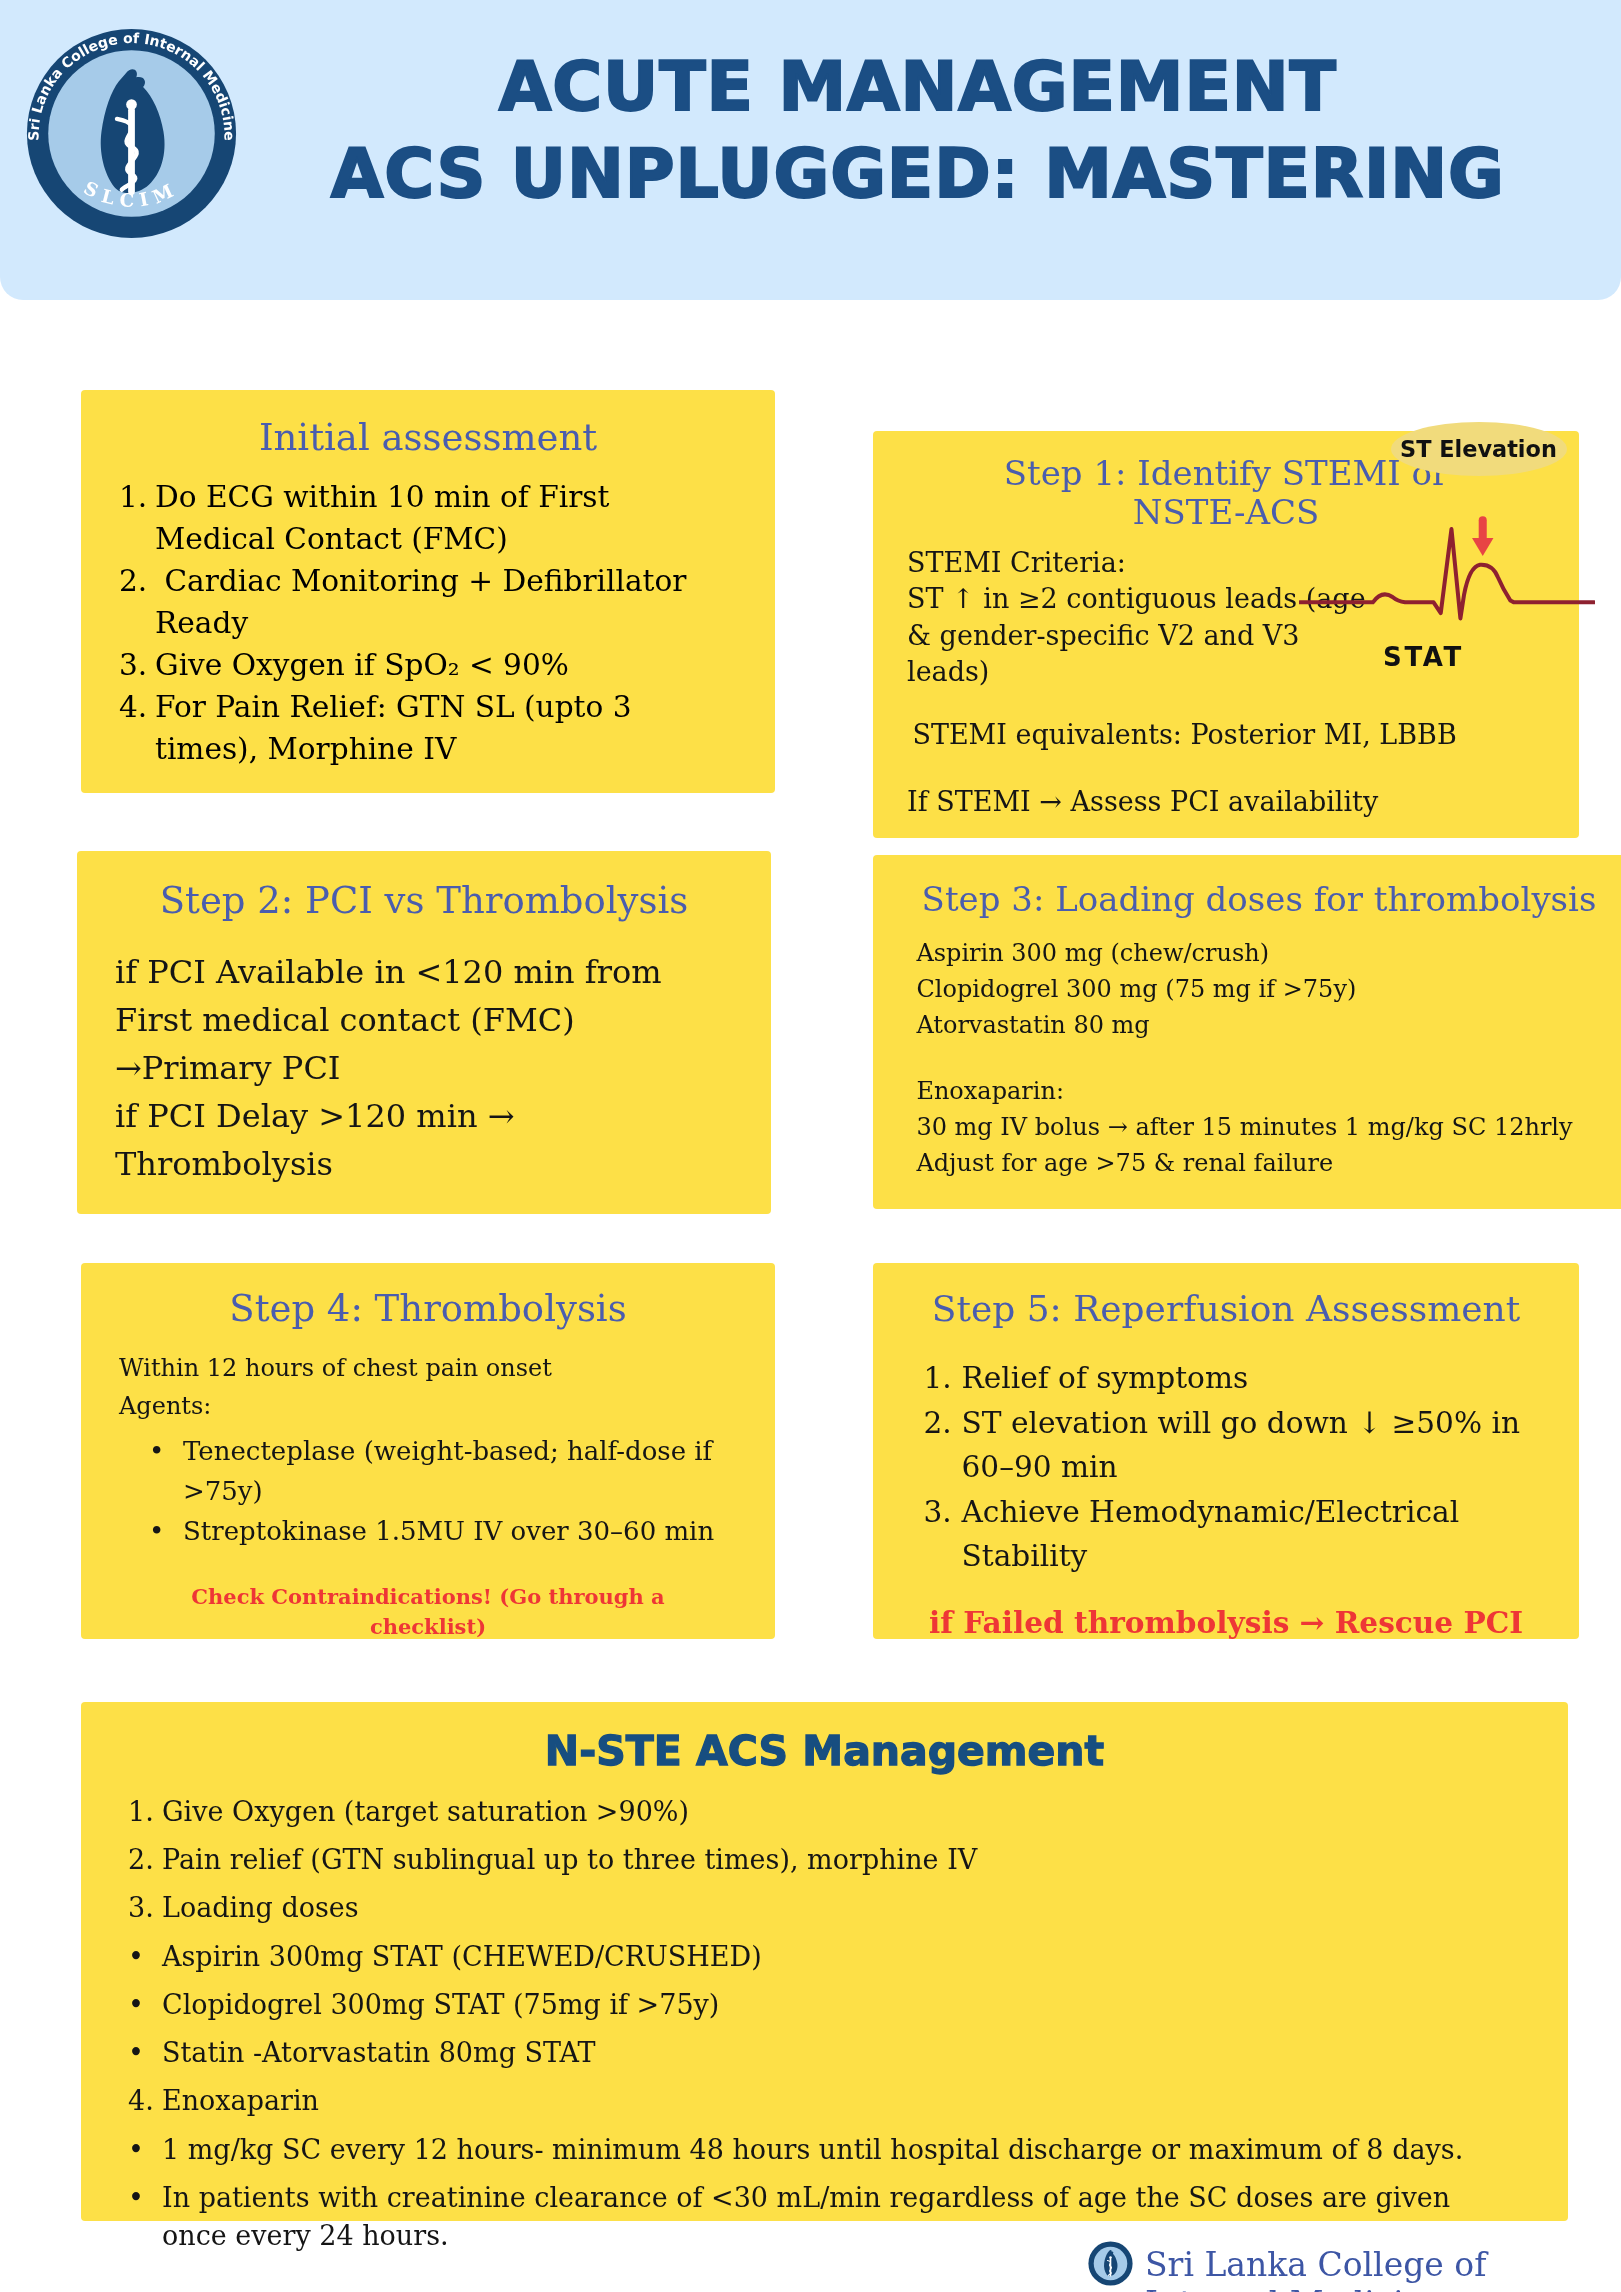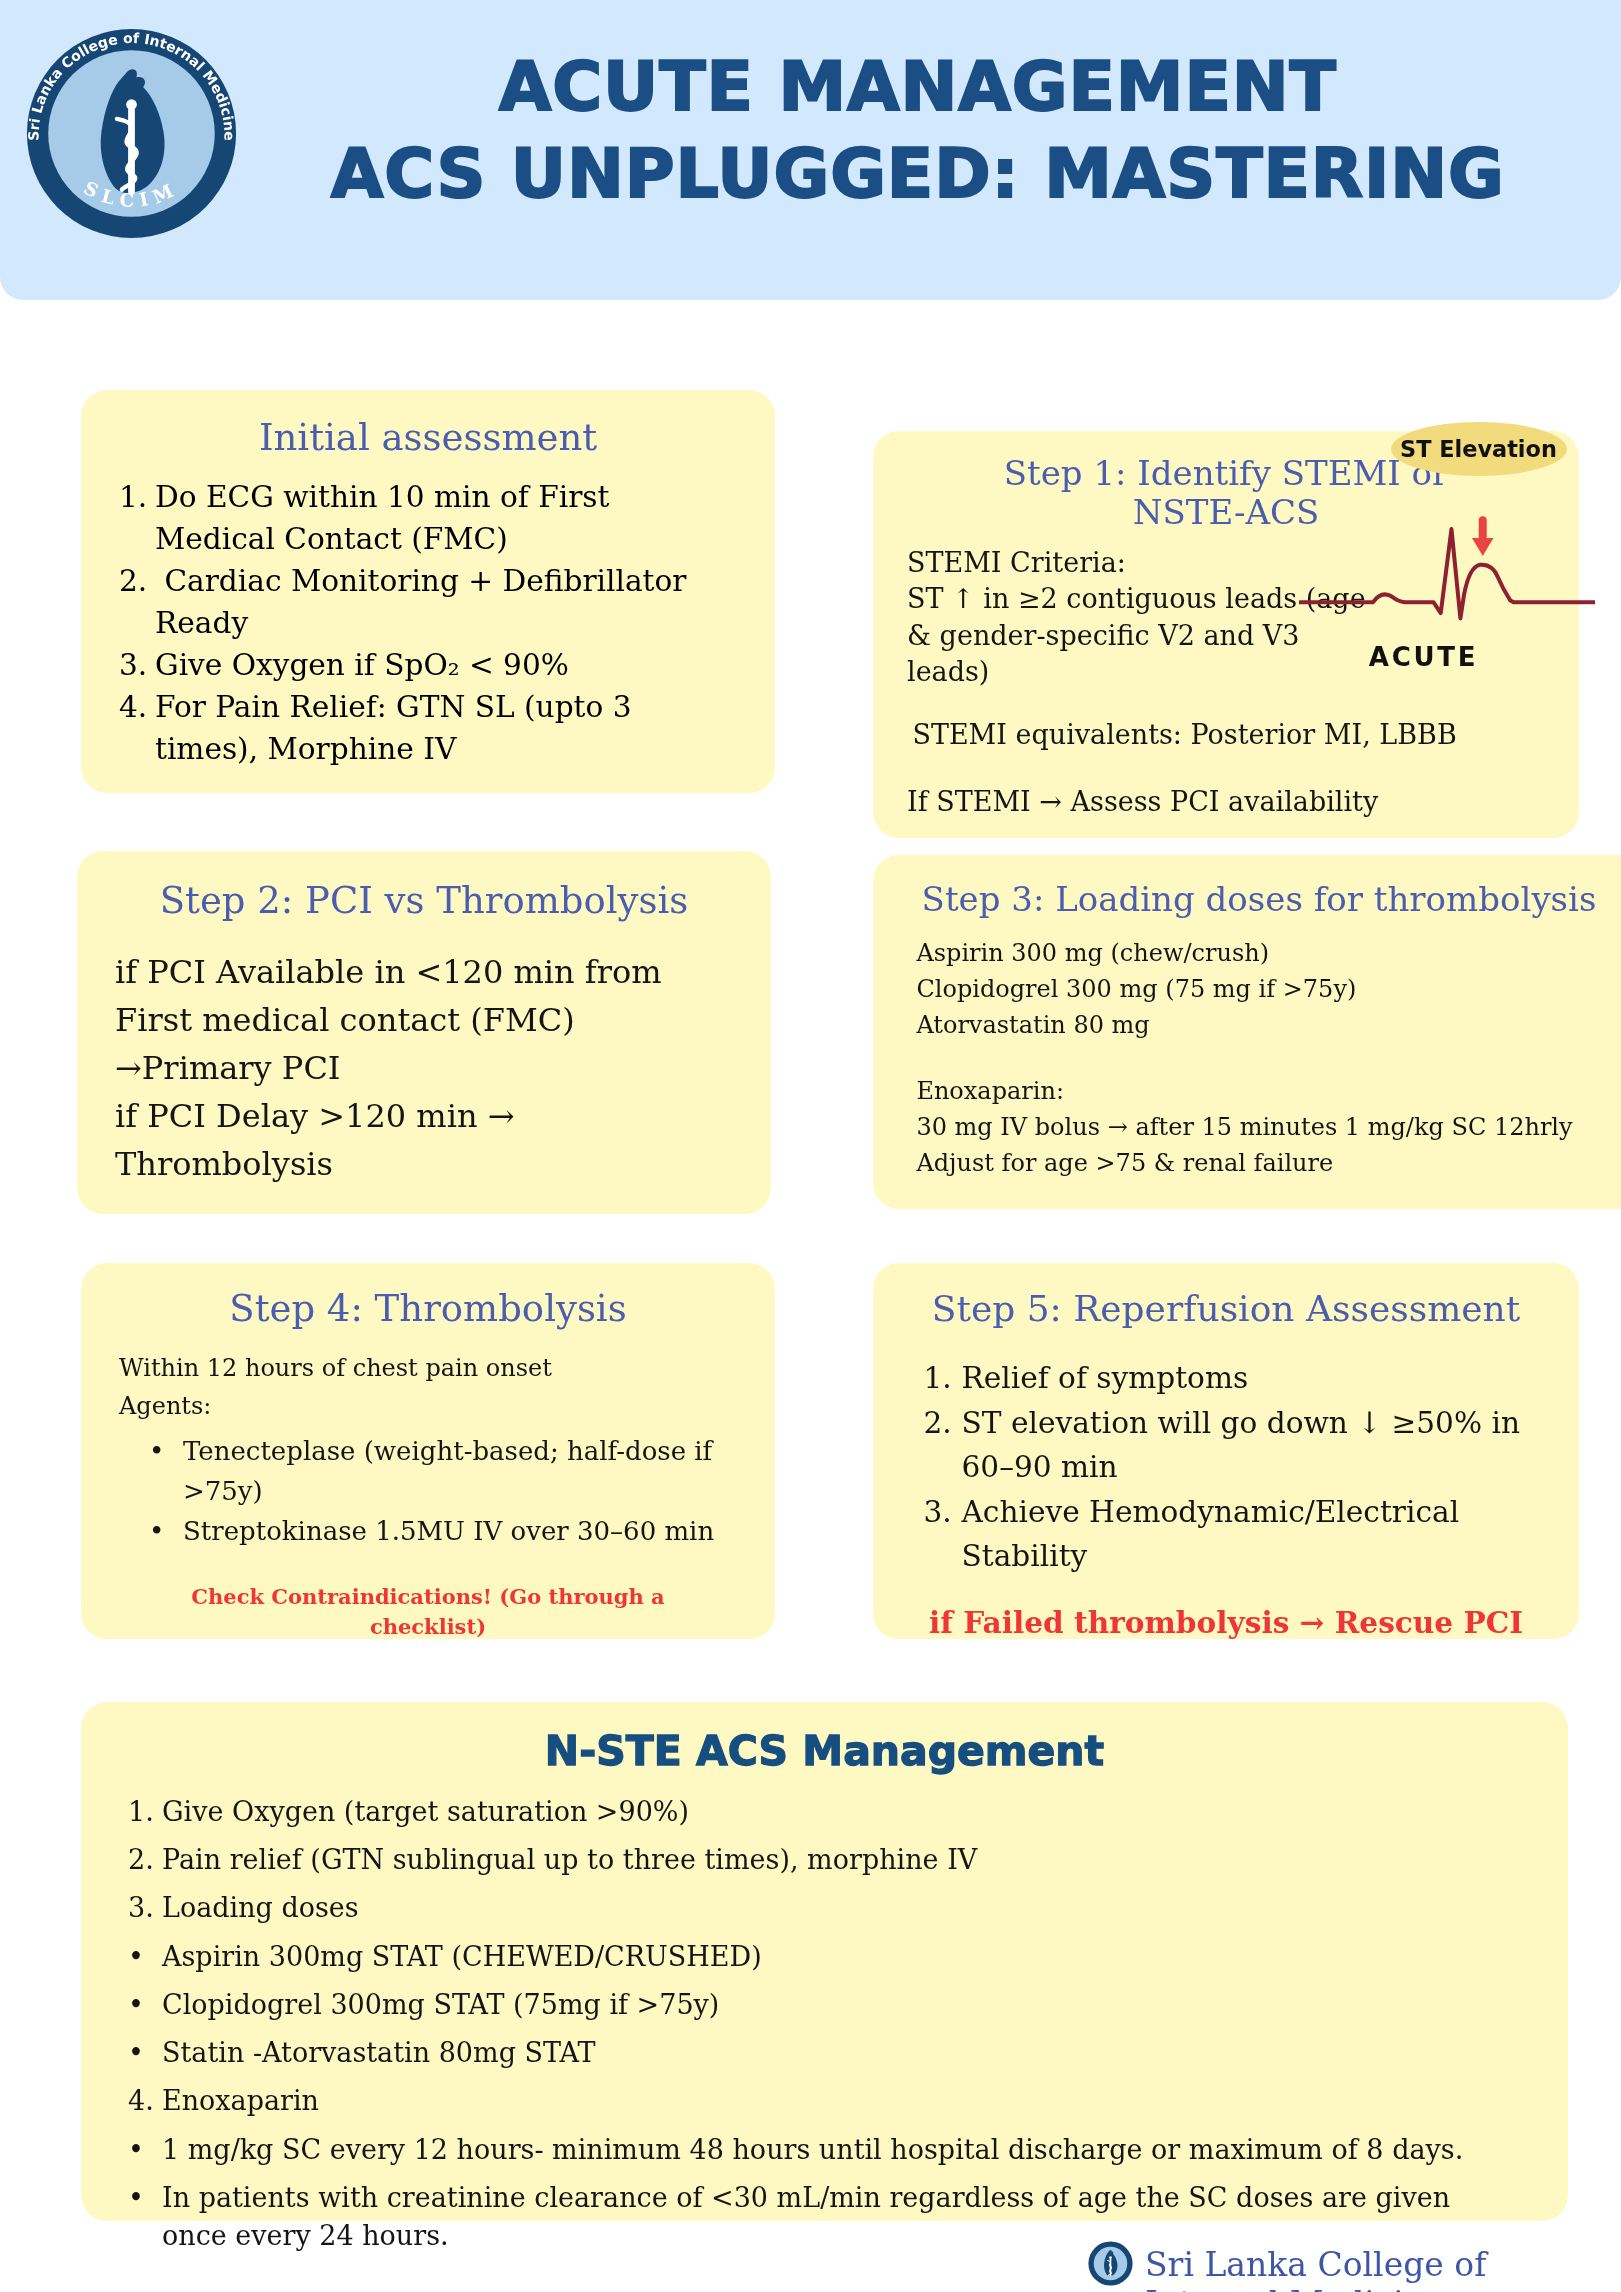--- a/index.html
+++ b/index.html
@@ -9,21 +9,21 @@
   
   .header{position:absolute;left:0;top:0;width:1621px;height:300px;background:#d2e9fd;
           border-radius:0 0 23px 23px;}
   .logo-big{position:absolute;left:25px;top:27px;width:213px;height:213px;}
   .title-wrap{position:absolute;left:228px;right:13.4px;top:43px;text-align:center;}
   .main-title{font-family:"DejaVu Sans","Liberation Sans",sans-serif;font-weight:700;
               font-size:68px;line-height:1.28;color:#1b4e84;letter-spacing:0.9px;
               -webkit-text-stroke:2.1px #1b4e84;}
 
   
-  .card{position:absolute;background:#fef9c3;border-radius:26px;box-sizing:border-box;}
+  .card{position:absolute;background:#fde047;border-radius:4px;box-sizing:border-box;}
   .card-title{font-size:37px;color:#4a5dae;text-align:center;line-height:1.15;}
   .body-text{color:#151515;}
 
   .c-initial{left:81px;top:390px;width:694px;height:403px;padding:27px 38px;}
   .c-step1{left:873px;top:399px;width:706px;height:407px;padding:23px 34px;margin-top:32px;}
   .c-step2{left:77px;top:851px;width:694px;height:363px;padding:29px 38px;}
   .c-step3{left:873px;top:855px;width:772px;height:354px;padding:25px 38px;}
   .c-step4{left:81px;top:1263px;width:694px;height:376px;padding:25px 38px;}
   .c-step5{left:873px;top:1263px;width:706px;height:376px;padding:25px 38px;}
   .c-nste{left:81px;top:1702px;width:1487px;height:519px;padding:25px 47px;}
@@ -142,21 +142,21 @@
   <section class="card c-step1">
     <div class="badge">ST Elevation</div>
     <div class="ecg-wrap">
       <svg viewBox="0 0 330 150" width="296" height="134">
         <path d="M0,100 L82,100 Q92,86 104,94 Q110,99 118,100 L150,100 L158,112 L170,18 L180,118 L184,92
                  Q190,60 202,58 Q216,57 222,72 Q228,86 236,98 L240,100 L330,100" fill="none" stroke="#8e2130" stroke-width="4.5" stroke-linejoin="round" stroke-linecap="round"></path>
         <line x1="205" y1="8" x2="205" y2="30" stroke="#e84444" stroke-width="9" stroke-linecap="round"></line>
         <polygon points="193,28 217,28 205,48" fill="#e84444"></polygon>
       </svg>
     </div>
-    <div class="stemi-label">ACUTE</div>
+    <div class="stemi-label">STAT</div>
     <div class="card-title s1-title">
       <div>Step 1: Identify STEMI or</div>
       <div>NSTE-ACS</div>
     </div>
     <div class="body-text s1-body">
       <div>STEMI Criteria:</div>
       <div class="s1-criteria">ST ↑ in ≥2 contiguous leads (age &amp; gender-specific V2 and V3 leads)</div>
       <div class="s1-equiv">STEMI equivalents: Posterior MI, LBBB</div>
       <div class="s1-if">If STEMI → Assess PCI availability</div>
     </div>

